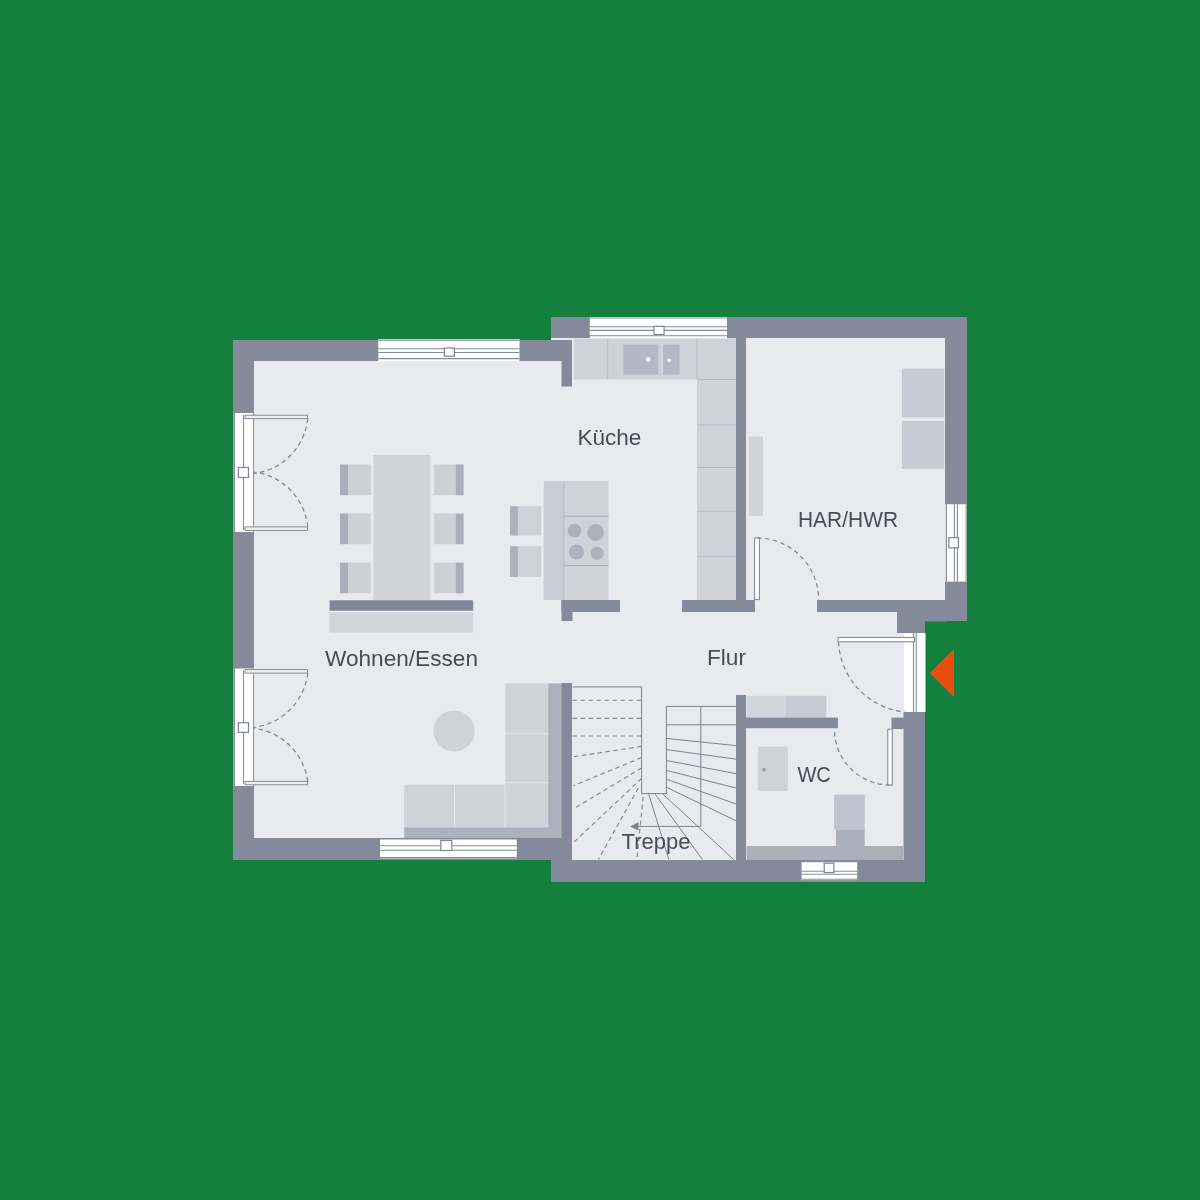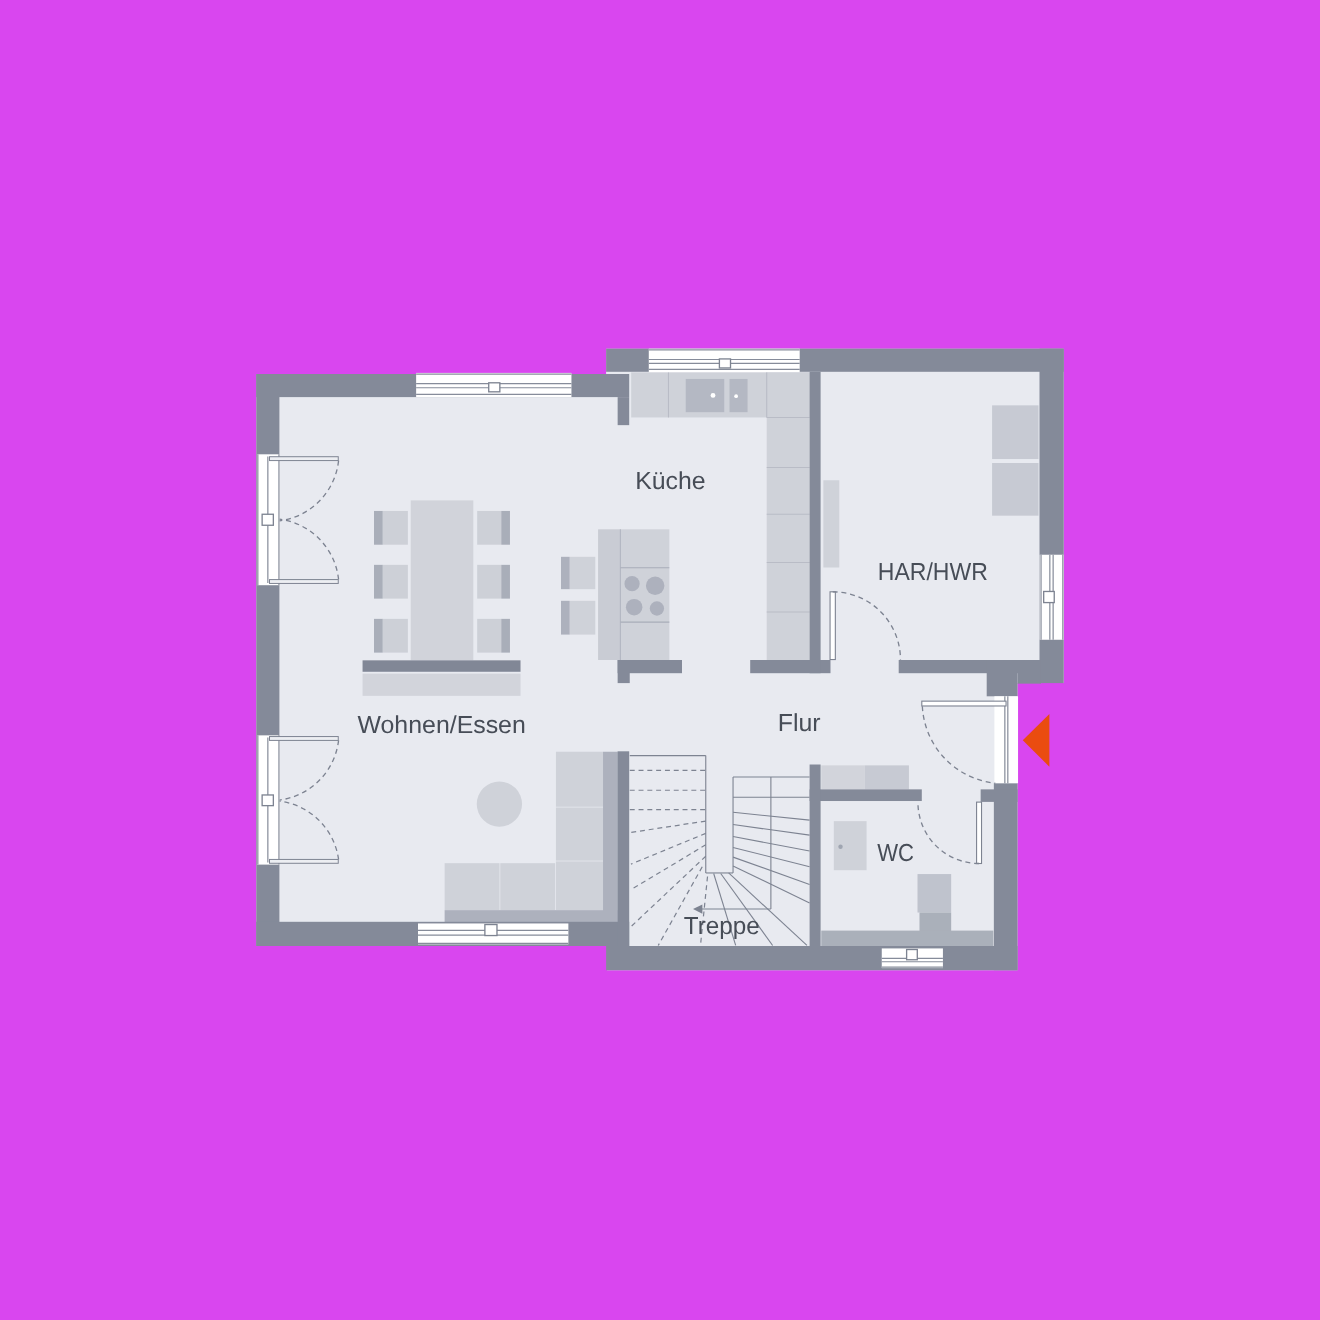--- a/index.html
+++ b/index.html
@@ -1,16 +1,16 @@
 <!DOCTYPE html>
 <html><head>
 <meta charset="utf-8">
 <style>
   html,body{margin:0;padding:0;background:#ffffff;}
-  #page{width:1200px;height:1200px;position:relative;background:#d946ef;overflow:hidden;}
+  #page{width:1200px;height:1200px;position:relative;background:#15803d;overflow:hidden;}
   svg{position:absolute;top:0;left:0;}
   text{font-family:"Liberation Sans", sans-serif;fill:#474d57;}
 </style>
 </head>
 <body>
 <div id="page">
 <svg width="1200" height="1200" viewBox="0 0 1200 1200">
 
 <polygon points="233,340 551,340 551,317 967,317 967,621 925,621 925,882 551.7,882 551.7,860 233,860" fill="#e8eaf0"></polygon>
 

